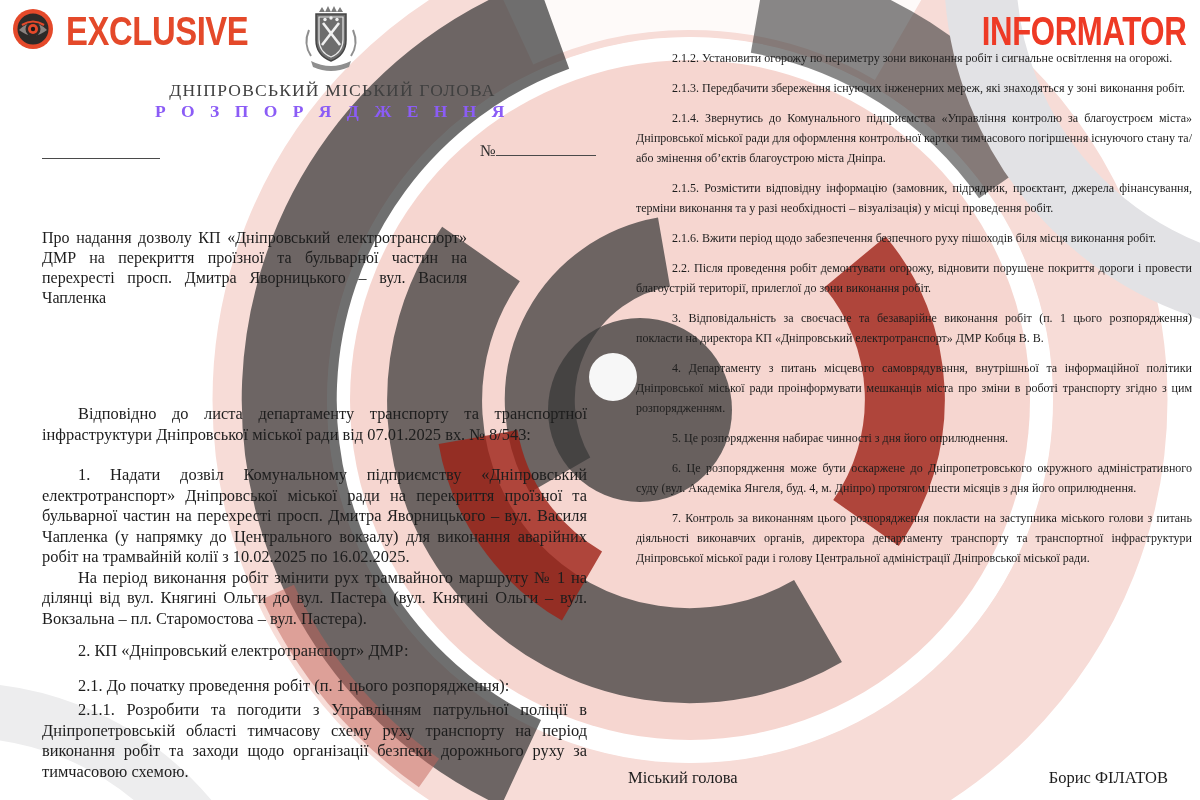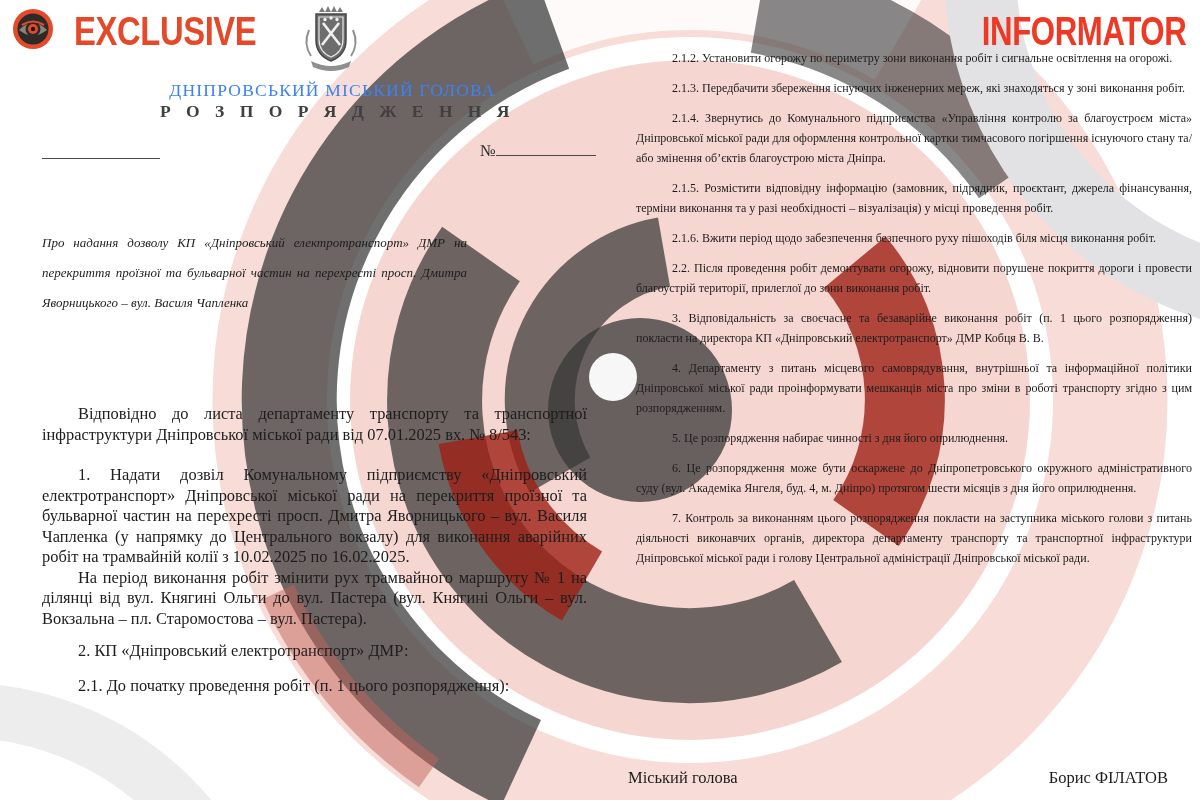--- a/index.html
+++ b/index.html
@@ -1,40 +1,40 @@
 <!DOCTYPE html>
 <html><head>
 <meta charset="utf-8">
 <style>
   html,body{margin:0;padding:0;background:#ffffff;}
   .page{position:relative;width:1200px;height:800px;background:#ffffff;overflow:hidden;
         font-family:"Liberation Serif", serif;color:#1d1d1d;}
   
   .watermark{position:absolute;left:0;top:0;width:1200px;height:800px;pointer-events:none;}
   
-  .exclusive{position:absolute;left:12px;top:8px;display:flex;align-items:center;gap:20px;}
+  .exclusive{position:absolute;left:12px;top:8px;display:flex;align-items:center;gap:12px;}
   .exclusive .wordmark{font-family:"Liberation Sans",sans-serif;font-weight:800;font-size:41px;
         line-height:42px;letter-spacing:-.5px;transform:scaleX(.8);transform-origin:left center;
         white-space:nowrap;}
   .informator{position:absolute;right:14px;top:10px;font-family:"Liberation Sans",sans-serif;
         font-weight:800;font-size:40px;line-height:42px;letter-spacing:-.5px;
         transform:scaleX(.78);transform-origin:right center;white-space:nowrap;}
   
   .coa{position:absolute;left:299px;top:4px;}
   .authority{position:absolute;left:150px;top:80px;width:365px;text-align:center;
-        font-size:17.5px;letter-spacing:1.2px;color:#3b82f6;white-space:nowrap;}
-  .doctype{position:absolute;left:150px;top:101px;width:365px;text-align:right;
-        font-size:17.5px;font-weight:bold;letter-spacing:5.5px;color:#404040;white-space:nowrap;}
+        font-size:17.5px;letter-spacing:1.2px;color:#404040;white-space:nowrap;}
+  .doctype{position:absolute;left:150px;top:101px;width:365px;text-align:center;
+        font-size:17.5px;font-weight:bold;letter-spacing:5.5px;color:#8b5cf6;white-space:nowrap;}
   .date-line{position:absolute;left:42px;top:142px;width:118px;height:16px;
         border-bottom:1.5px solid #4a4a4a;}
   .num-block{position:absolute;left:480px;top:141px;font-size:16.5px;color:#2e2e2e;}
   .num-line{display:inline-block;width:100px;height:14px;border-bottom:1.5px solid #4a4a4a;}
   
   .doc p{margin:0;text-align:justify;}
-  .subject{position:absolute;left:42px;top:228px;width:425px;font-size:13px;line-height:30px;font-style:italic;}
+  .subject{position:absolute;left:42px;top:228px;width:425px;font-size:16px;line-height:20px;}
   .col-left{position:absolute;left:42px;top:404px;width:545px;font-size:16.4px;line-height:20.5px;}
   .col-left p{text-indent:36px;margin-bottom:14px;}
   .col-left p.intro{margin-bottom:20px;}
   .col-left p.tight{margin-bottom:0;}
   .col-left p.after-num{margin-bottom:12px;}
   .col-left p.small-gap{margin-bottom:4px;}
   .col-right{position:absolute;left:636px;top:48px;width:556px;font-size:12px;line-height:20px;}
   .col-right p{text-indent:36px;margin-bottom:10px;}
   .signature{position:absolute;left:612px;top:768px;width:556px;display:flex;
         justify-content:space-between;font-size:16.5px;gap:26px;}
@@ -114,20 +114,21 @@
 
   <div class="doc">
     <p class="subject">Про надання дозволу КП «Дніпровський електротранспорт» ДМР на перекриття проїзної та бульварної частин на перехресті просп. Дмитра Яворницького – вул. Василя Чапленка</p>
 
     <div class="col-left">
       <p class="intro">Відповідно до листа департаменту транспорту та транспортної інфраструктури Дніпровської міської ради від 07.01.2025 вх. № 8/543:</p>
       <p class="tight">1. Надати дозвіл Комунальному підприємству «Дніпровський електротранспорт» Дніпровської міської ради на перекриття проїзної та бульварної частин на перехресті просп. Дмитра Яворницького – вул. Василя Чапленка (у напрямку до Центрального вокзалу) для виконання аварійних робіт на трамвайній колії з 10.02.2025 по 16.02.2025.</p>
       <p class="after-num">На період виконання робіт змінити рух трамвайного маршруту № 1 на ділянці від вул. Княгині Ольги до вул. Пастера (вул. Княгині Ольги – вул. Вокзальна – пл. Старомостова – вул. Пастера).</p>
       <p>2. КП «Дніпровський електротранспорт» ДМР:</p>
       <p class="small-gap">2.1. До початку проведення робіт (п. 1 цього розпорядження):</p>
+      <p>2.1.1. Розробити та погодити з Управлінням патрульної поліції в Дніпропетровській області тимчасову схему руху транспорту на період виконання робіт та заходи щодо організації безпеки дорожнього руху за тимчасовою схемою.</p>
     </div>
 
     <div class="col-right">
       <p>2.1.2. Установити огорожу по периметру зони виконання робіт і сигнальне освітлення на огорожі.</p>
       <p>2.1.3. Передбачити збереження існуючих інженерних мереж, які знаходяться у зоні виконання робіт.</p>
       <p>2.1.4. Звернутись до Комунального підприємства «Управління контролю за благоустроєм міста» Дніпровської міської ради для оформлення контрольної картки тимчасового погіршення існуючого стану та/або змінення об’єктів благоустрою міста Дніпра.</p>
       <p>2.1.5. Розмістити відповідну інформацію (замовник, підрядник, проєктант, джерела фінансування, терміни виконання та у разі необхідності – візуалізація) у місці проведення робіт.</p>
       <p>2.1.6. Вжити період щодо забезпечення безпечного руху пішоходів біля місця виконання робіт.</p>
       <p>2.2. Після проведення робіт демонтувати огорожу, відновити порушене покриття дороги і провести благоустрій території, прилеглої до зони виконання робіт.</p>
       <p>3. Відповідальність за своєчасне та безаварійне виконання робіт (п. 1 цього розпорядження) покласти на директора КП «Дніпровський електротранспорт» ДМР Кобця В. В.</p>

